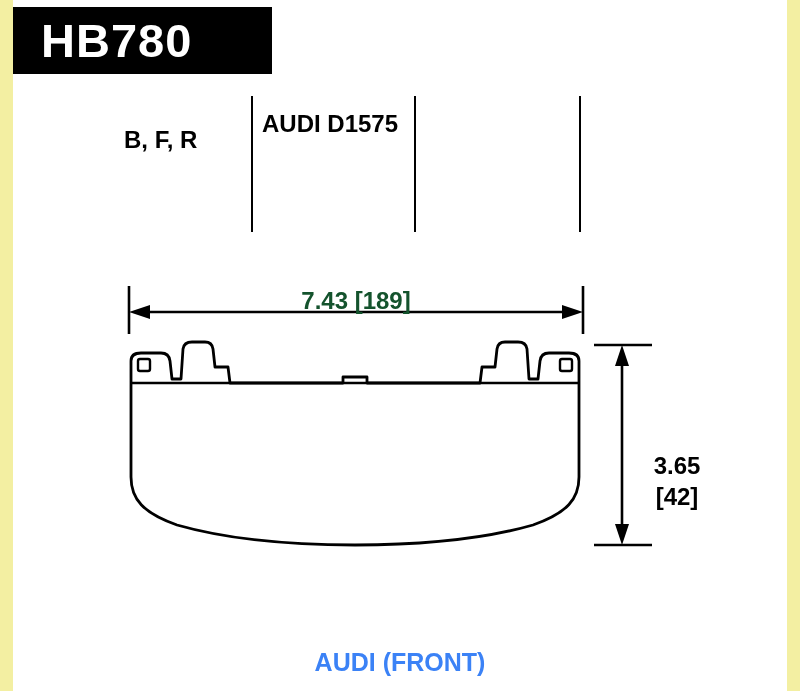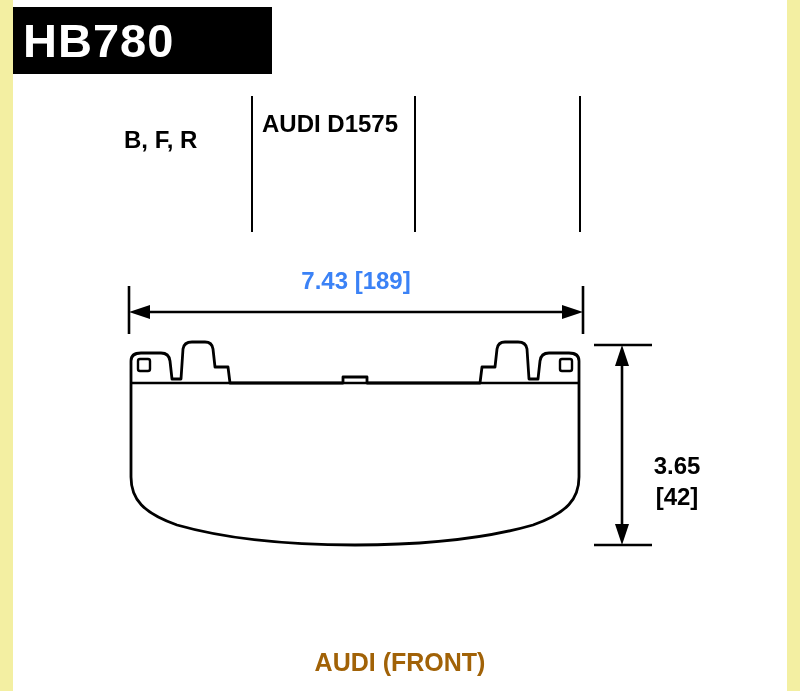--- a/index.html
+++ b/index.html
@@ -6,45 +6,45 @@
   .page{
     position:relative;width:800px;height:691px;background:#ffffff;
     font-family:"Liberation Sans",sans-serif;overflow:hidden;
   }
   .edge-strip{position:absolute;top:0;width:13px;height:691px;background:var(--edge-strip,#f3efa2);}
   .edge-strip.left{left:0;}
   .edge-strip.right{right:0;}
   .part-box{
     position:absolute;left:13px;top:7px;width:259px;height:67px;
     background:var(--header-bg,#000000);color:var(--header-text,#ffffff);
-    display:flex;align-items:center;box-sizing:border-box;padding-left:10px;
+    display:flex;align-items:center;box-sizing:border-box;padding-left:28px;
     font-size:47px;font-weight:bold;letter-spacing:1px;
   }
   .spec-text{position:absolute;top:110px;font-size:24px;font-weight:bold;color:#000;white-space:nowrap;}
   .spec-compounds{left:124px;margin-top:16px;}
   .spec-fmsi{left:262px;}
   .spec-thickness{left:584px;}
   .vline{position:absolute;top:96px;width:2px;height:136px;background:#000;}
   .vline-1{left:251px;}
   .vline-2{left:414px;}
   .vline-3{left:579px;}
   .dim-width-svg{position:absolute;left:126px;top:282px;}
   .dim-width-text{
-    position:absolute;left:126px;top:268px;width:460px;height:26px;
-    text-align:center;font-size:24px;font-weight:bold;color:#3b82f6;line-height:26px;
+    position:absolute;left:126px;top:288px;width:460px;height:26px;
+    text-align:center;font-size:24px;font-weight:bold;color:#14532d;line-height:26px;
   }
   .pad-svg{position:absolute;left:125px;top:337px;}
   .dim-height-svg{position:absolute;left:590px;top:336px;}
   .dim-height-text{
     position:absolute;left:642px;top:410px;width:70px;
     font-size:24px;font-weight:bold;color:#000;line-height:31px;text-align:center;margin-top:40px;
   }
   .application-text{
     position:absolute;left:0;top:648px;width:800px;text-align:center;
-    font-size:25px;font-weight:bold;color:#a16207;
+    font-size:25px;font-weight:bold;color:#3b82f6;
   }
 </style>
 </head>
 <body>
 
 <div class="page">
 
   <div class="edge-strip left"></div>
   <div class="edge-strip right"></div>
 

